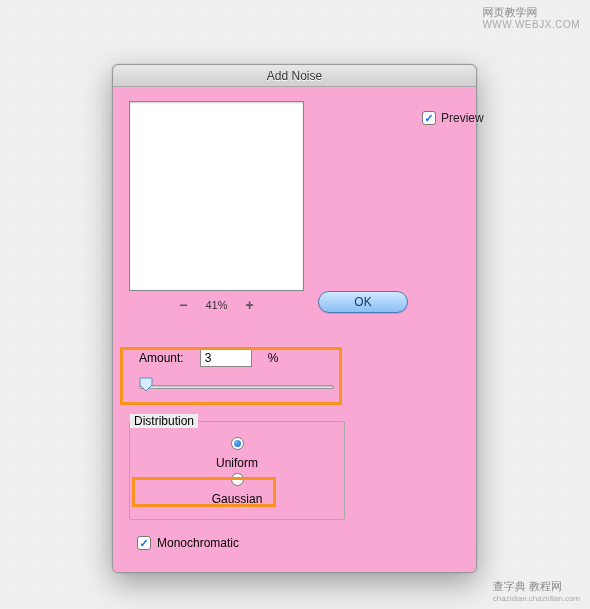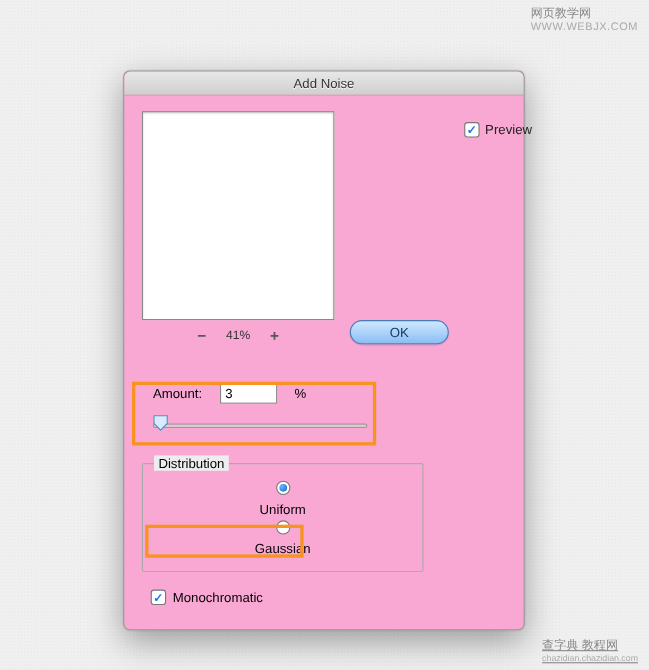--- a/index.html
+++ b/index.html
@@ -18,21 +18,21 @@
   top: 6px; right: 10px;
   text-align: left;
   color: #888;
   font-size: 11px;
   line-height: 1.2;
 }
 .watermark-tr .sub { font-size: 10px; color: #aaa; letter-spacing: 0.5px; }
 .watermark-br {
   position: absolute;
   bottom: 6px; right: 10px;
-  color: #888; font-size: 11px; text-decoration: underline;
+  color: #888; font-size: 11px;
 }
 .watermark-br .sub { font-size: 8px; color: #aaa; }
 .dialog {
   position: absolute;
   left: 112px; top: 64px;
   width: 365px;
   background: #f9a8d4;
   border: 1px solid #999;
   border-radius: 6px;
   box-shadow: 0 10px 30px rgba(0,0,0,0.35), 0 0 0 1px rgba(0,0,0,0.05);
@@ -129,22 +129,22 @@
   border-radius: 2px;
 }
 .slider-thumb {
   position: absolute; top: -2px; left: 0;
   width: 14px; height: 15px;
 }
 .fieldset {
   margin-top: 14px;
   border: 1px solid #aaa;
   border-radius: 2px;
-  padding: 8px 10px 10px;
-  width: 256px;
+  padding: 8px 0 10px;
+  width: 216px;
 }
 .fieldset .legend {
   position: relative; top: -16px;
   background: #ededed;
   display: inline-block;
   padding: 0 4px;
   font-size: 12px;
 }
 .fieldset .opts { margin-top: -10px; }
 .radio-row { display: flex; align-items: center; gap: 6px; font-size: 12px; margin: 3px 0; flex-direction: column; }

